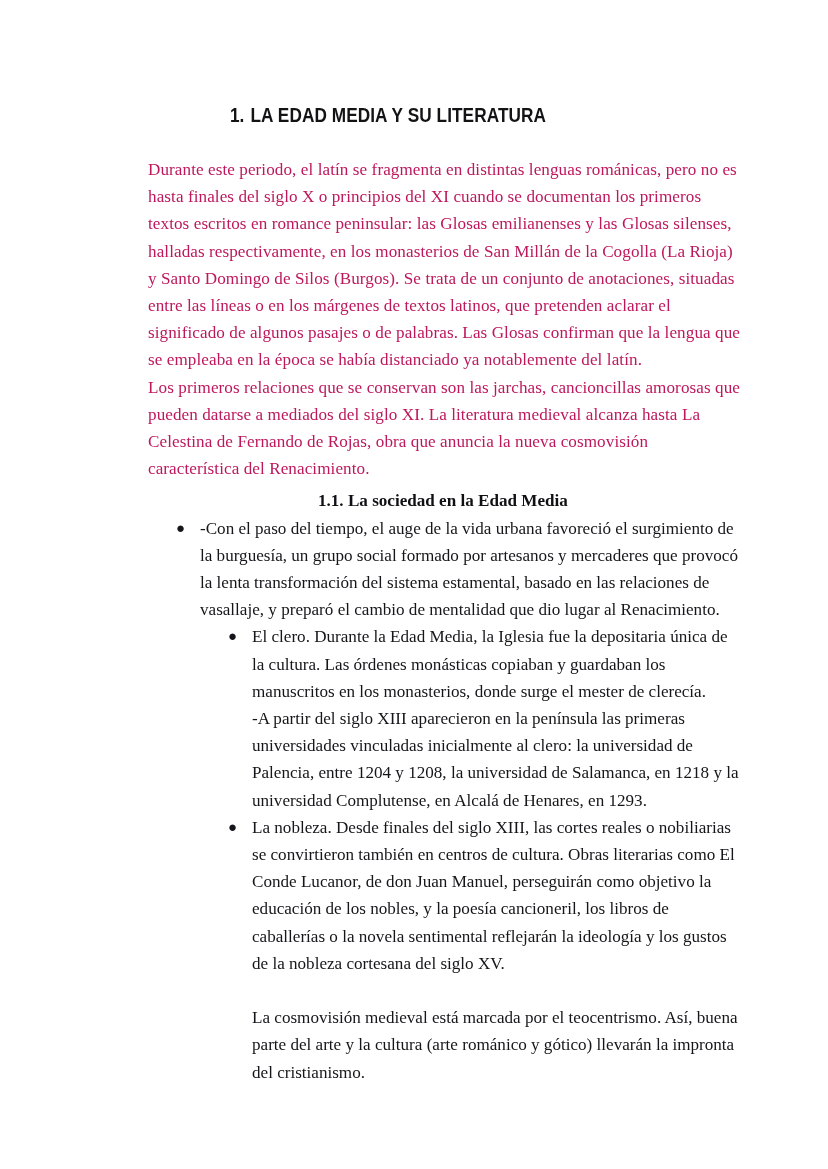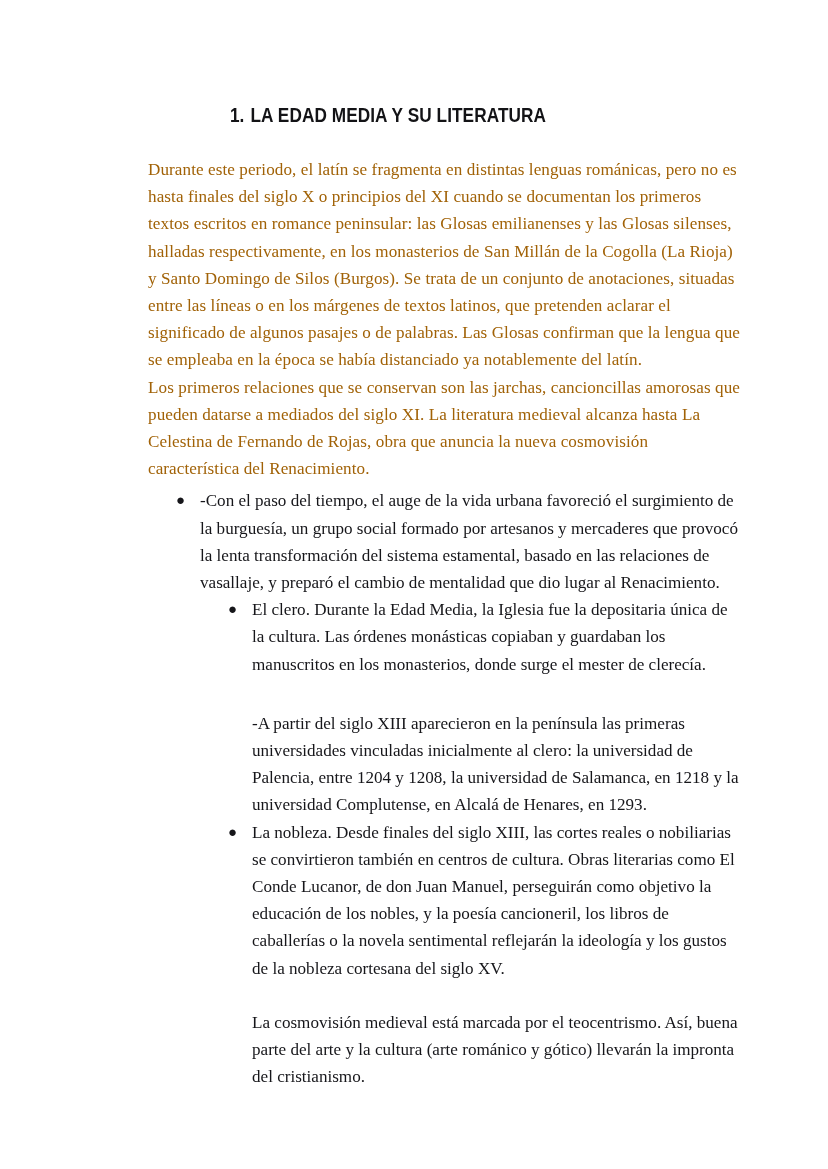--- a/index.html
+++ b/index.html
@@ -52,21 +52,21 @@
     left: 148px;
     top: 156px;
     width: 592px;
   }
 
   p, .blk {
     margin: 0;
     font-size: 17.1px;
     line-height: 27.2px;
     text-align: left;
-    color: #a16207;
+    color: #be185d;
     letter-spacing: 0.005em;
   }
 
   .para {
     margin: 0;
   }
 
   
   .sub-head {
     font-weight: 700;
@@ -104,21 +104,21 @@
   }
   .lvl1 { margin-left: 24px; }
   .lvl2 { margin-left: 76px; }
 
   .dash-blk {
     margin: 0;
     font-size: 17.1px;
     line-height: 27.2px;
   }
   .dash-lvl1 { margin-left: 52px; }
-  .dash-lvl2 { margin-left: 104px; margin-top: 32px; }
+  .dash-lvl2 { margin-left: 104px; }
 
   .tail-blk {
     margin: 0;
     font-size: 17.1px;
     line-height: 27.2px;
   }
   .tail-lvl3 { margin-left: 104px; }
 </style>
 </head>
 <body>
@@ -130,20 +130,21 @@
   </h1>
 
   <div class="content">
 
     <p class="para">Durante este periodo, el latín se fragmenta en distintas lenguas románicas, pero no es hasta finales del siglo X o principios del XI cuando se documentan los primeros textos escritos en romance peninsular: las Glosas emilianenses y las Glosas silenses, halladas respectivamente, en los monasterios de San Millán de la Cogolla (La Rioja) y Santo Domingo de Silos (Burgos). Se trata de un conjunto de anotaciones, situadas entre las líneas o en los márgenes de textos latinos, que pretenden aclarar el significado de algunos pasajes o de palabras. Las Glosas confirman que la lengua que se empleaba en la época se había distanciado ya notablemente del latín.</p>
 
     <p class="para">Los primeros relaciones que se conservan son las jarchas, cancioncillas amorosas que pueden datarse a mediados del siglo XI. La literatura medieval alcanza hasta La Celestina de Fernando de Rojas, obra que anuncia la nueva cosmovisión característica del Renacimiento.</p>
 
     <div class="gap-sm"></div>
 
+    <div class="sub-head sub-head-1">1.1. La sociedad en la Edad Media</div>
 
     <ul class="bullets">
 
       <li class="bullet lvl1">
         <span class="dot">●</span>
       </li>
       <div class="dash-blk dash-lvl1">-Con el paso del tiempo, el auge de la vida urbana favoreció el surgimiento de la burguesía, un grupo social formado por artesanos y mercaderes que provocó la lenta transformación del sistema estamental, basado en las relaciones de vasallaje, y preparó el cambio de mentalidad que dio lugar al Renacimiento.</div>
 
       <li class="bullet lvl2">
         <span class="dot">●</span>

